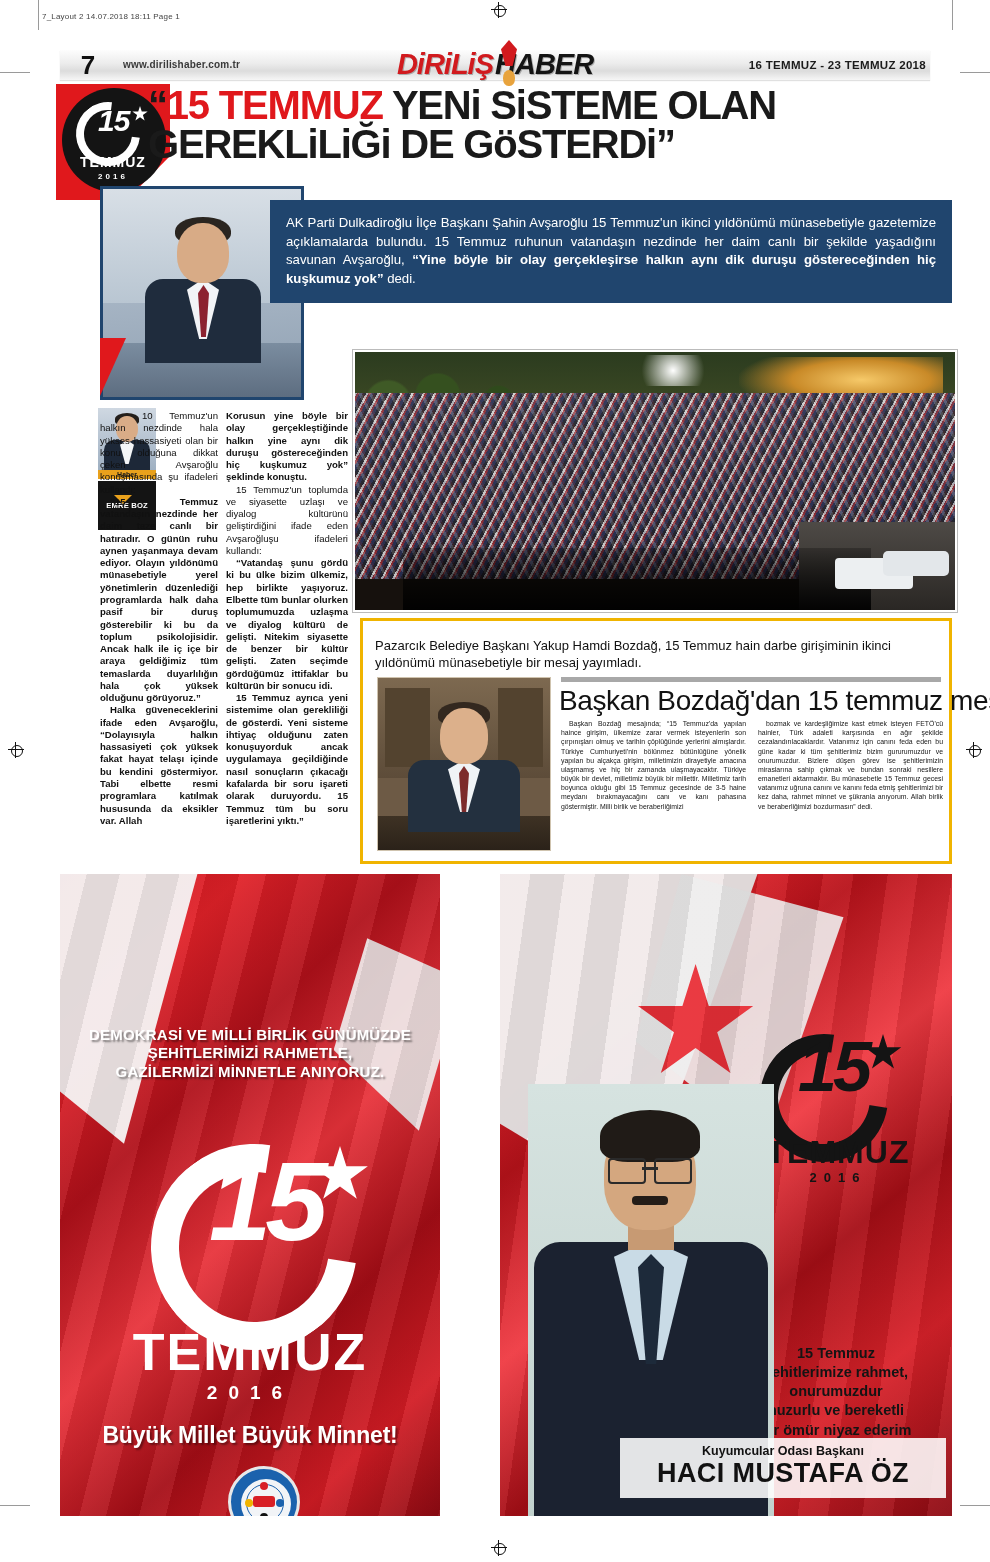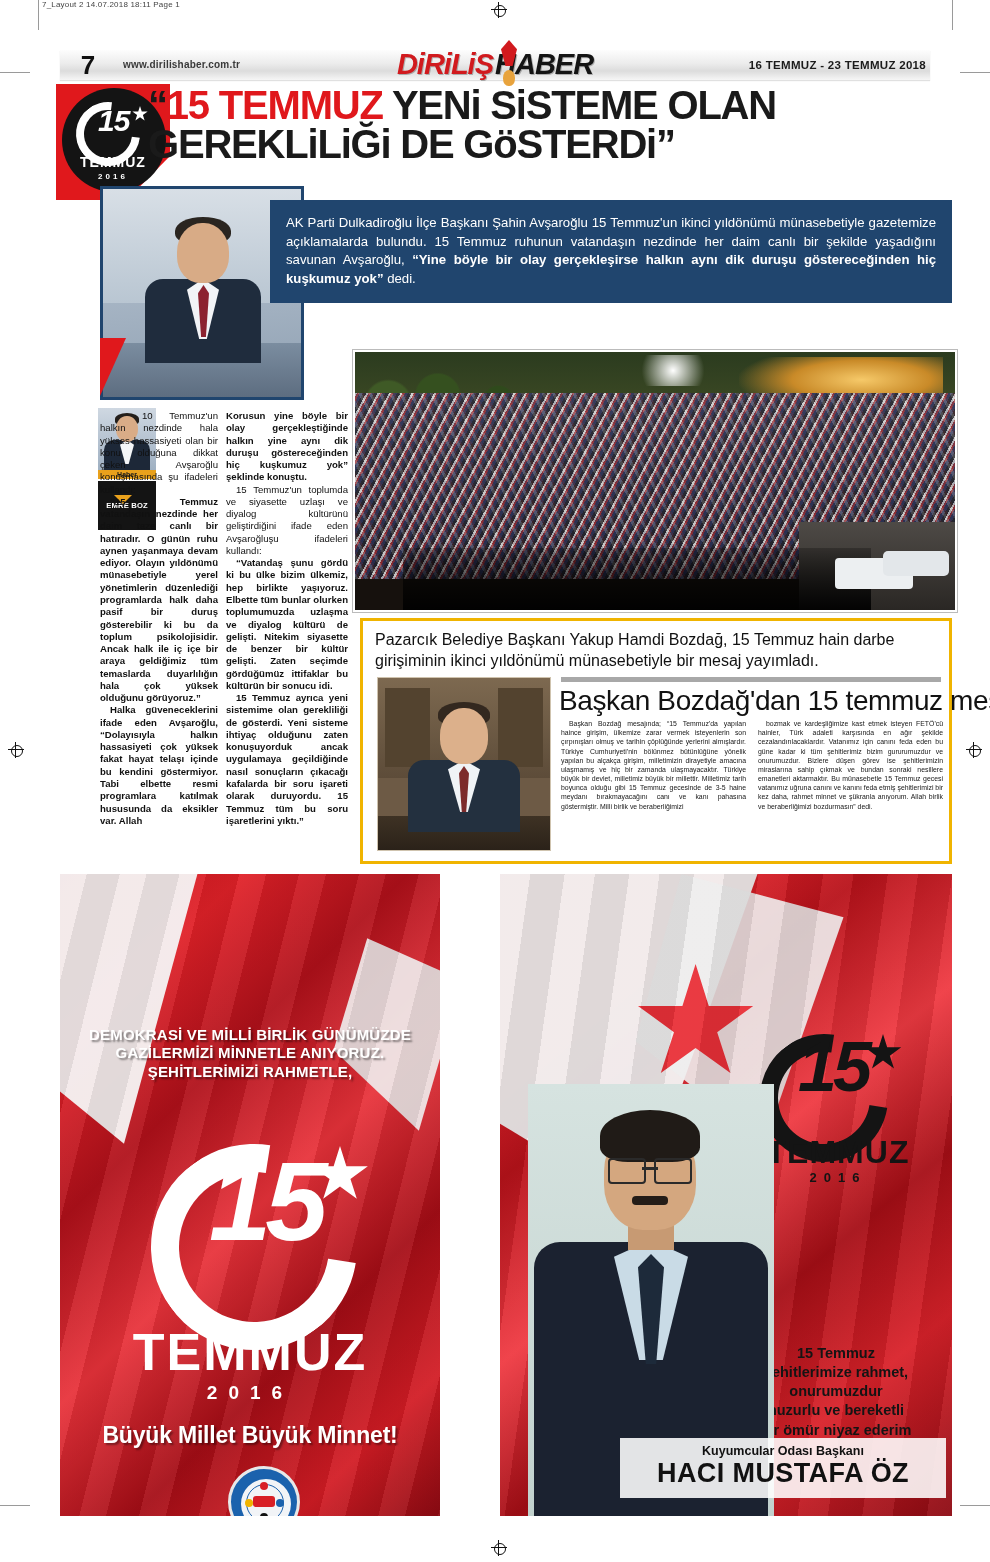--- a/index.html
+++ b/index.html
@@ -1,19 +1,19 @@
 <!DOCTYPE html>
 <html><head>
 <meta charset="utf-8">
 <style>
   html,body{margin:0;padding:0;background:#fff;}
   body{width:990px;height:1562px;position:relative;font-family:"Liberation Sans",sans-serif;overflow:hidden;}
 
   
-  .crop-meta{position:absolute;left:42px;top:0;font-size:8px;color:#444;letter-spacing:.2px;white-space:nowrap;}
+  .crop-meta{position:absolute;left:42px;top:12px;font-size:8px;color:#444;letter-spacing:.2px;white-space:nowrap;}
   .reg{position:absolute;width:16px;height:16px;}
   .reg::before,.reg::after{content:"";position:absolute;background:#111;}
   .reg::before{left:7px;top:0;width:1px;height:16px;}
   .reg::after{top:7px;left:0;height:1px;width:16px;}
   .reg .ring{position:absolute;left:3px;top:3px;width:10px;height:10px;border:1.5px solid #111;border-radius:50%;}
   .reg-top{left:491px;top:2px;}
   .reg-bottom{left:491px;top:1540px;}
   .reg-left{left:8px;top:742px;}
   .reg-right{left:966px;top:742px;}
   .tick{position:absolute;background:#9a9a9a;}
@@ -117,21 +117,21 @@
   .byline .b-shirt{position:absolute;left:22px;top:32px;width:14px;height:24px;background:#f4f6f8;clip-path:polygon(50% 0,100% 20%,62% 100%,38% 100%,0 20%);}
   .byline .lab{position:absolute;left:0;top:62px;width:58px;background:#e9a11c;color:#1a1a1a;font-size:7px;
      text-align:center;padding:1px 0;font-weight:600;}
   .byline .nm{position:absolute;left:0;top:73px;width:58px;background:#141414;color:#fff;font-size:7.6px;
      text-align:center;padding:20px 0;font-weight:800;letter-spacing:.2px;}
   .byline .tip{position:absolute;left:16px;top:87px;width:0;height:0;border-left:9px solid transparent;
      border-right:9px solid transparent;border-top:9px solid #e9a11c;}
 
   
   .bozbox{position:absolute;left:322px;top:580px;width:592px;height:246px;border:3px solid #f0b400;background:#fff;box-sizing:border-box;}
-  .boz-lede{position:absolute;left:12px;top:8px;width:566px;font-size:16px;line-height:1.34;color:#111;}
+  .boz-lede{position:absolute;left:12px;top:16px;width:566px;font-size:13px;line-height:1.34;color:#111;}
   .boz-photo{position:absolute;left:14px;top:56px;width:172px;height:172px;background:#6d5a45;overflow:hidden;border:1px solid #cfc3ae;}
   .bp-wall{position:absolute;left:0;top:0;width:100%;height:58%;background:linear-gradient(180deg,#7d6950,#5d4c39);}
   .bp-panel{position:absolute;left:4%;top:6%;width:26%;height:46%;background:#53432f;}
   .bp-panel2{position:absolute;right:4%;top:6%;width:26%;height:46%;background:#53432f;}
   .bp-desk{position:absolute;left:0;bottom:0;width:100%;height:20%;background:linear-gradient(180deg,#3e3224,#2b2219);}
   .bp-head{position:absolute;left:62px;top:30px;width:48px;height:56px;background:#dcb08b;border-radius:48% 48% 44% 44%;}
   .bp-hair{position:absolute;left:60px;top:24px;width:52px;height:24px;background:#33281f;border-radius:50% 50% 36% 36%;}
   .bp-body{position:absolute;left:30px;top:82px;width:112px;height:72px;background:#23303f;border-radius:16px 16px 0 0;}
   .bp-shirt{position:absolute;left:70px;top:82px;width:32px;height:52px;background:#f0f3f6;clip-path:polygon(50% 0,100% 18%,62% 100%,38% 100%,0 18%);}
   .bp-tie{position:absolute;left:81px;top:88px;width:10px;height:46px;background:#7d2b2b;clip-path:polygon(50% 0,100% 16%,72% 100%,28% 100%,0 16%);}
@@ -349,22 +349,22 @@
     </div>
   </div>
 
   <div class="ad-left">
     <div class="wht1"></div>
     <div class="wht2"></div>
     <div class="sheen"></div>
 
     <div class="ad-slogan">
       <div>DEMOKRASİ VE MİLLİ BİRLİK GÜNÜMÜZDE</div>
+      <div>ŞEHİTLERİMİZİ RAHMETLE,</div>
       <div>GAZİLERMİZİ MİNNETLE ANIYORUZ.</div>
-      <div>ŞEHİTLERİMİZİ RAHMETLE,</div>
     </div>
 
     <div class="ad-emblem">
       <span class="big-cres">
         <span class="c"></span>
         <span class="n">15</span>
         <span class="s"></span>
       </span>
     </div>
     <div class="ad-temmuz">TEMMUZ</div>

